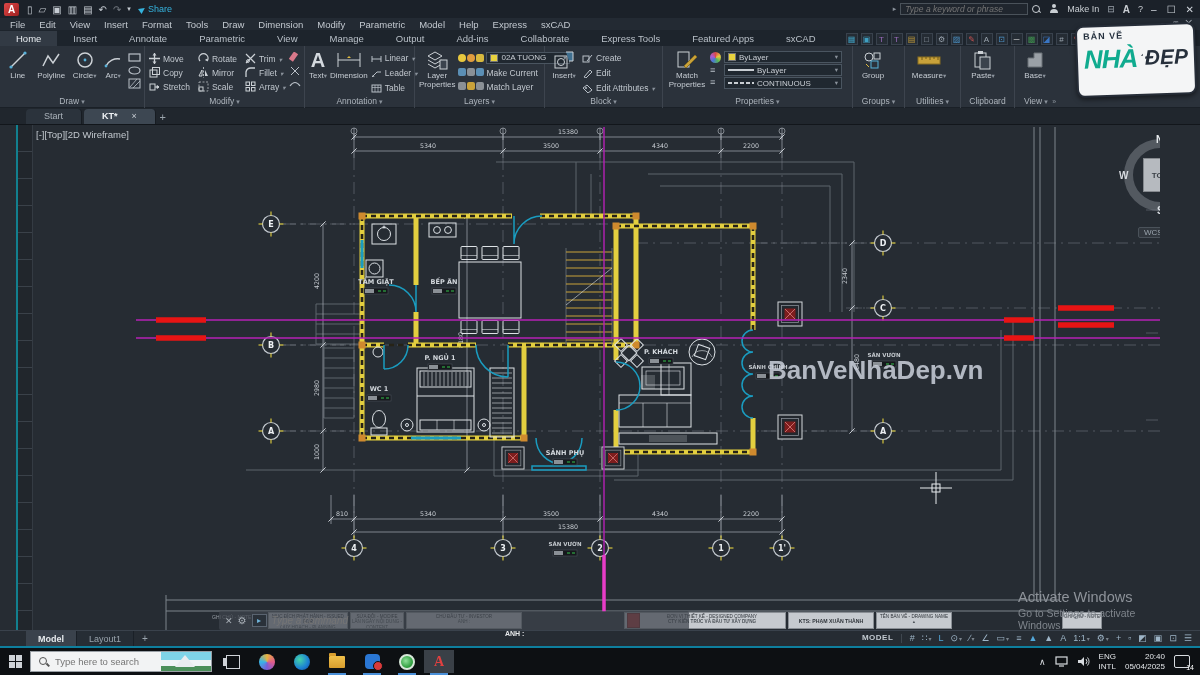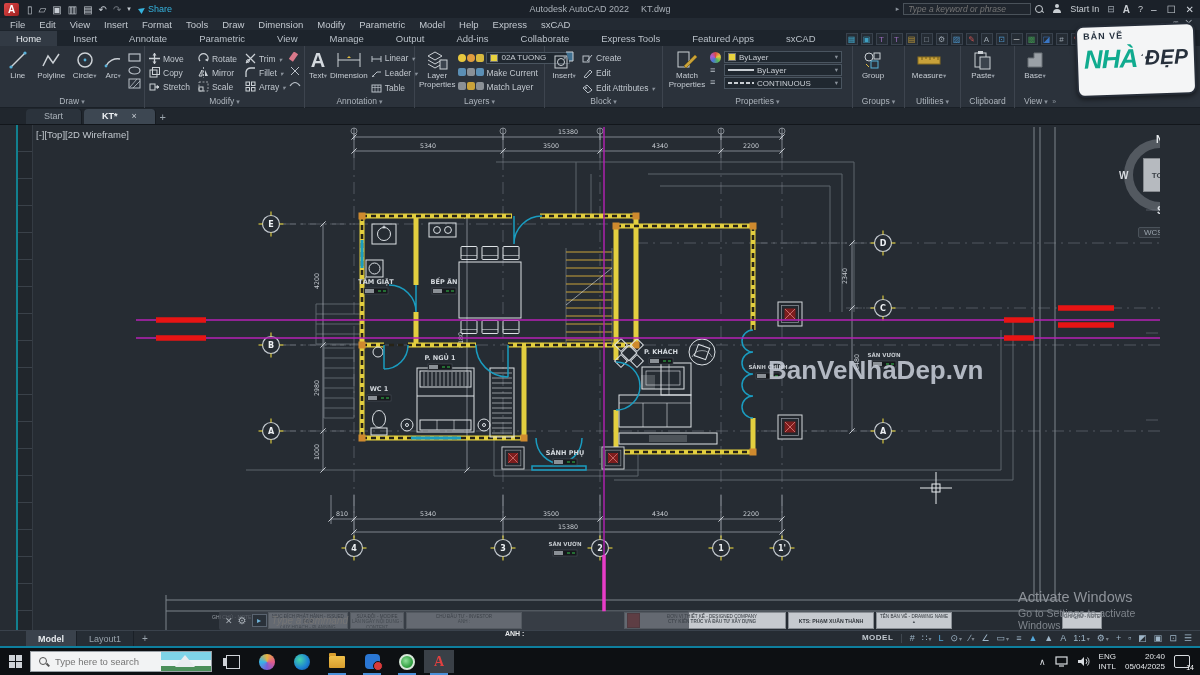--- a/index.html
+++ b/index.html
@@ -193,31 +193,28 @@
       <span data-name="saveas-icon">▥</span>
       <span data-name="plot-icon">▤</span>
       <span data-name="undo-icon">↶</span>
       <span data-name="redo-icon" style="opacity:.5">↷</span>
       <span data-name="qat-dropdown-icon" style="font-size:7px">▾</span>
     </div>
     <div class="share" data-name="share-button">
       <span class="pl" data-name="share-icon">▶</span>
       <span>Share</span>
     </div>
-    <div class="tb-title" data-name="window-title">
-      <span>Autodesk AutoCAD 2022</span><b>KT.dwg</b>
-    </div>
     <div class="tb-right">
       <div class="tb-search" data-name="help-search">
         <span style="font-size:7px;color:#8a929b" data-name="search-expand-icon">▸</span>
         <input data-name="help-search-input" placeholder="Type a keyword or phrase" style="">
         <span class="mag" data-name="search-icon"></span>
       </div>
       <span class="person" data-name="user-icon"></span>
-      <span style="font-size:9px;color:#c9ced3" data-name="sign-in-button">Start In</span>
+      <span style="font-size:9px;color:#c9ced3" data-name="sign-in-button">Make In</span>
       <span style="color:#9aa2ab;font-size:9px" data-name="app-store-icon">⊟</span>
       <span style="color:#c9ced3;font-size:10px;font-weight:bold" data-name="autodesk-a-icon">A</span>
       <span style="color:#c9ced3;font-size:9px" data-name="help-icon">?</span>
       <span class="winbtn" data-name="window-minimize-button">–</span>
       <span class="winbtn" data-name="window-maximize-button">☐</span>
       <span class="winbtn" data-name="window-close-button">✕</span>
     </div>
   </div>
 
   <div class="menubar" data-name="menu-bar">

